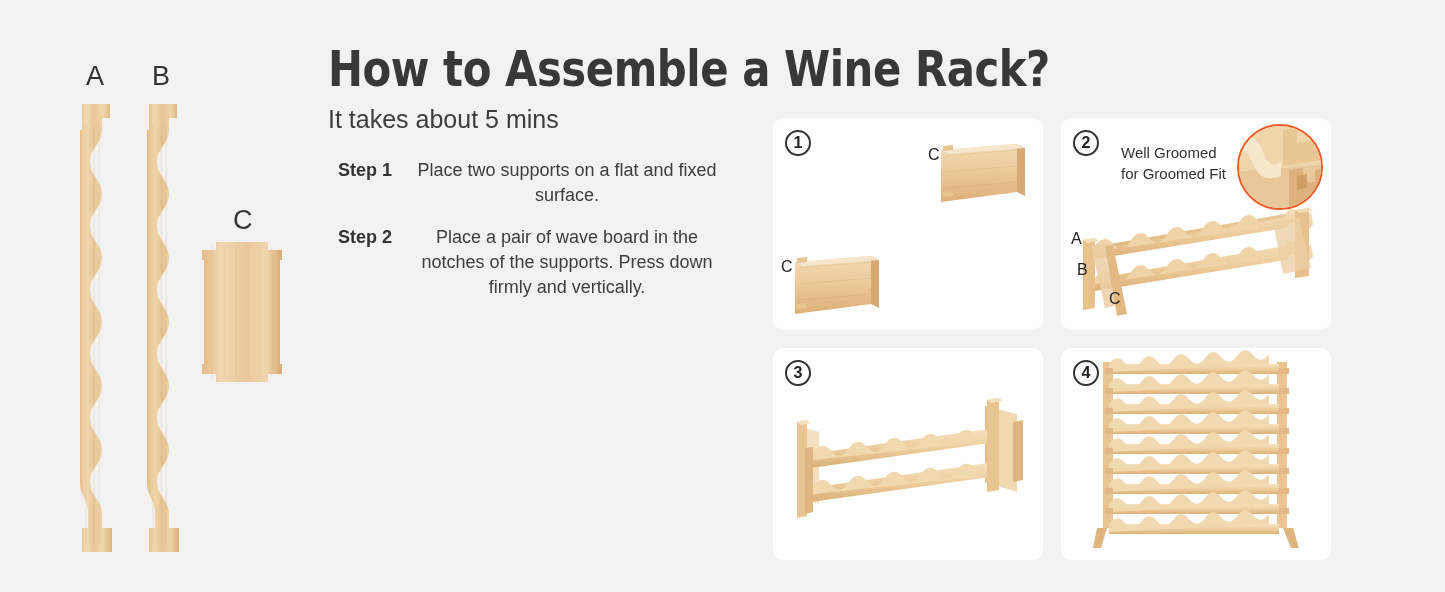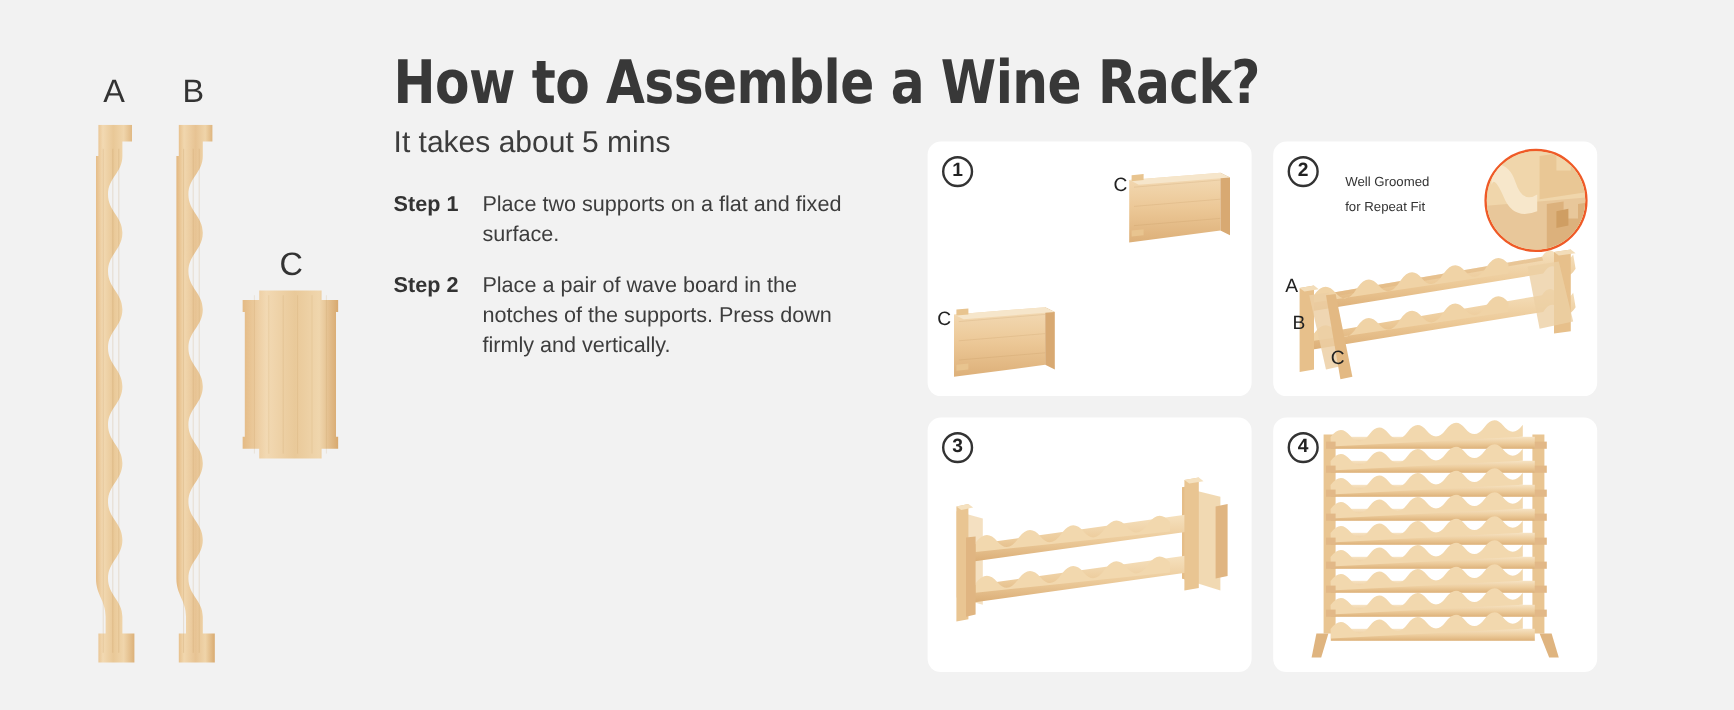--- a/index.html
+++ b/index.html
@@ -42,20 +42,21 @@
   .sub{
     font-size:25px;
     line-height:34px;
     color:#3d3d3d;
     margin-top:8px;
   }
   .steps{margin-top:22px;}
   .step{
     display:flex;
     margin-bottom:17px;
+    text-align:center;
   }
   .step-label{
     flex:0 0 74px;
     font-size:18px;
     font-weight:700;
     color:#333;
     line-height:25px;
   }
   .step-body{
     flex:1 1 auto;
@@ -89,21 +90,21 @@
     box-sizing:border-box;
   }
   .cap{
     position:absolute;
     font-size:16px;
     color:#222;
   }
   .callout-text{
     position:absolute;
     left:60px;top:24px;
-    font-size:11px;
+    font-size:15px;
     line-height:21px;
     color:#333;
     width:130px;
   }
   .callout-ring{
     position:absolute;
     right:8px;top:6px;
     width:82px;height:82px;
     border:2px solid #ef5a27;
     border-radius:50%;
@@ -319,21 +320,21 @@
           <path fill="#e3b983" d="M44,128 L52,127 L66,196 L56,198 Z"></path>
 
           <path fill="#e7c08b" d="M234,92 L248,90 L248,158 L234,160 Z"></path>
           <path fill="#f3ddb9" d="M234,92 L248,90 L252,93 L238,95 Z"></path>
           <path fill="#eccfa4" d="M212,104 L238,100 L250,150 L222,156 Z" opacity="0.8"></path>
         </svg>
       </div>
 
       <div class="callout-text">
         <div>Well Groomed</div>
-        <div>for Repeat Fit</div>
+        <div>for Groomed Fit</div>
       </div>
 
       <div class="callout-ring">
         <svg width="96" height="96" viewBox="0 0 96 96">
           <rect x="0" y="0" width="96" height="96" fill="#f0d6ab"></rect>
           <path fill="#e8c79a" d="M0,52 L96,44 L96,96 L0,96 Z"></path>
           <path fill="#f7e7cb" d="M10,18 q14,-4 20,14 q6,18 18,10 l0,14 q-20,8 -28,-12 q-8,-18 -10,-10 Z"></path>
           <path fill="#e9c795" d="M50,10 L64,8 L64,22 L76,22 L76,10 L90,8 L90,40 L50,46 Z"></path>
           <path fill="#dcb17c" d="M56,50 L70,48 L70,62 L82,62 L82,50 L94,48 L94,84 L56,90 Z"></path>
           <path fill="#cf9e63" d="M64,56 L74,54 L74,68 L64,70 Z"></path>

